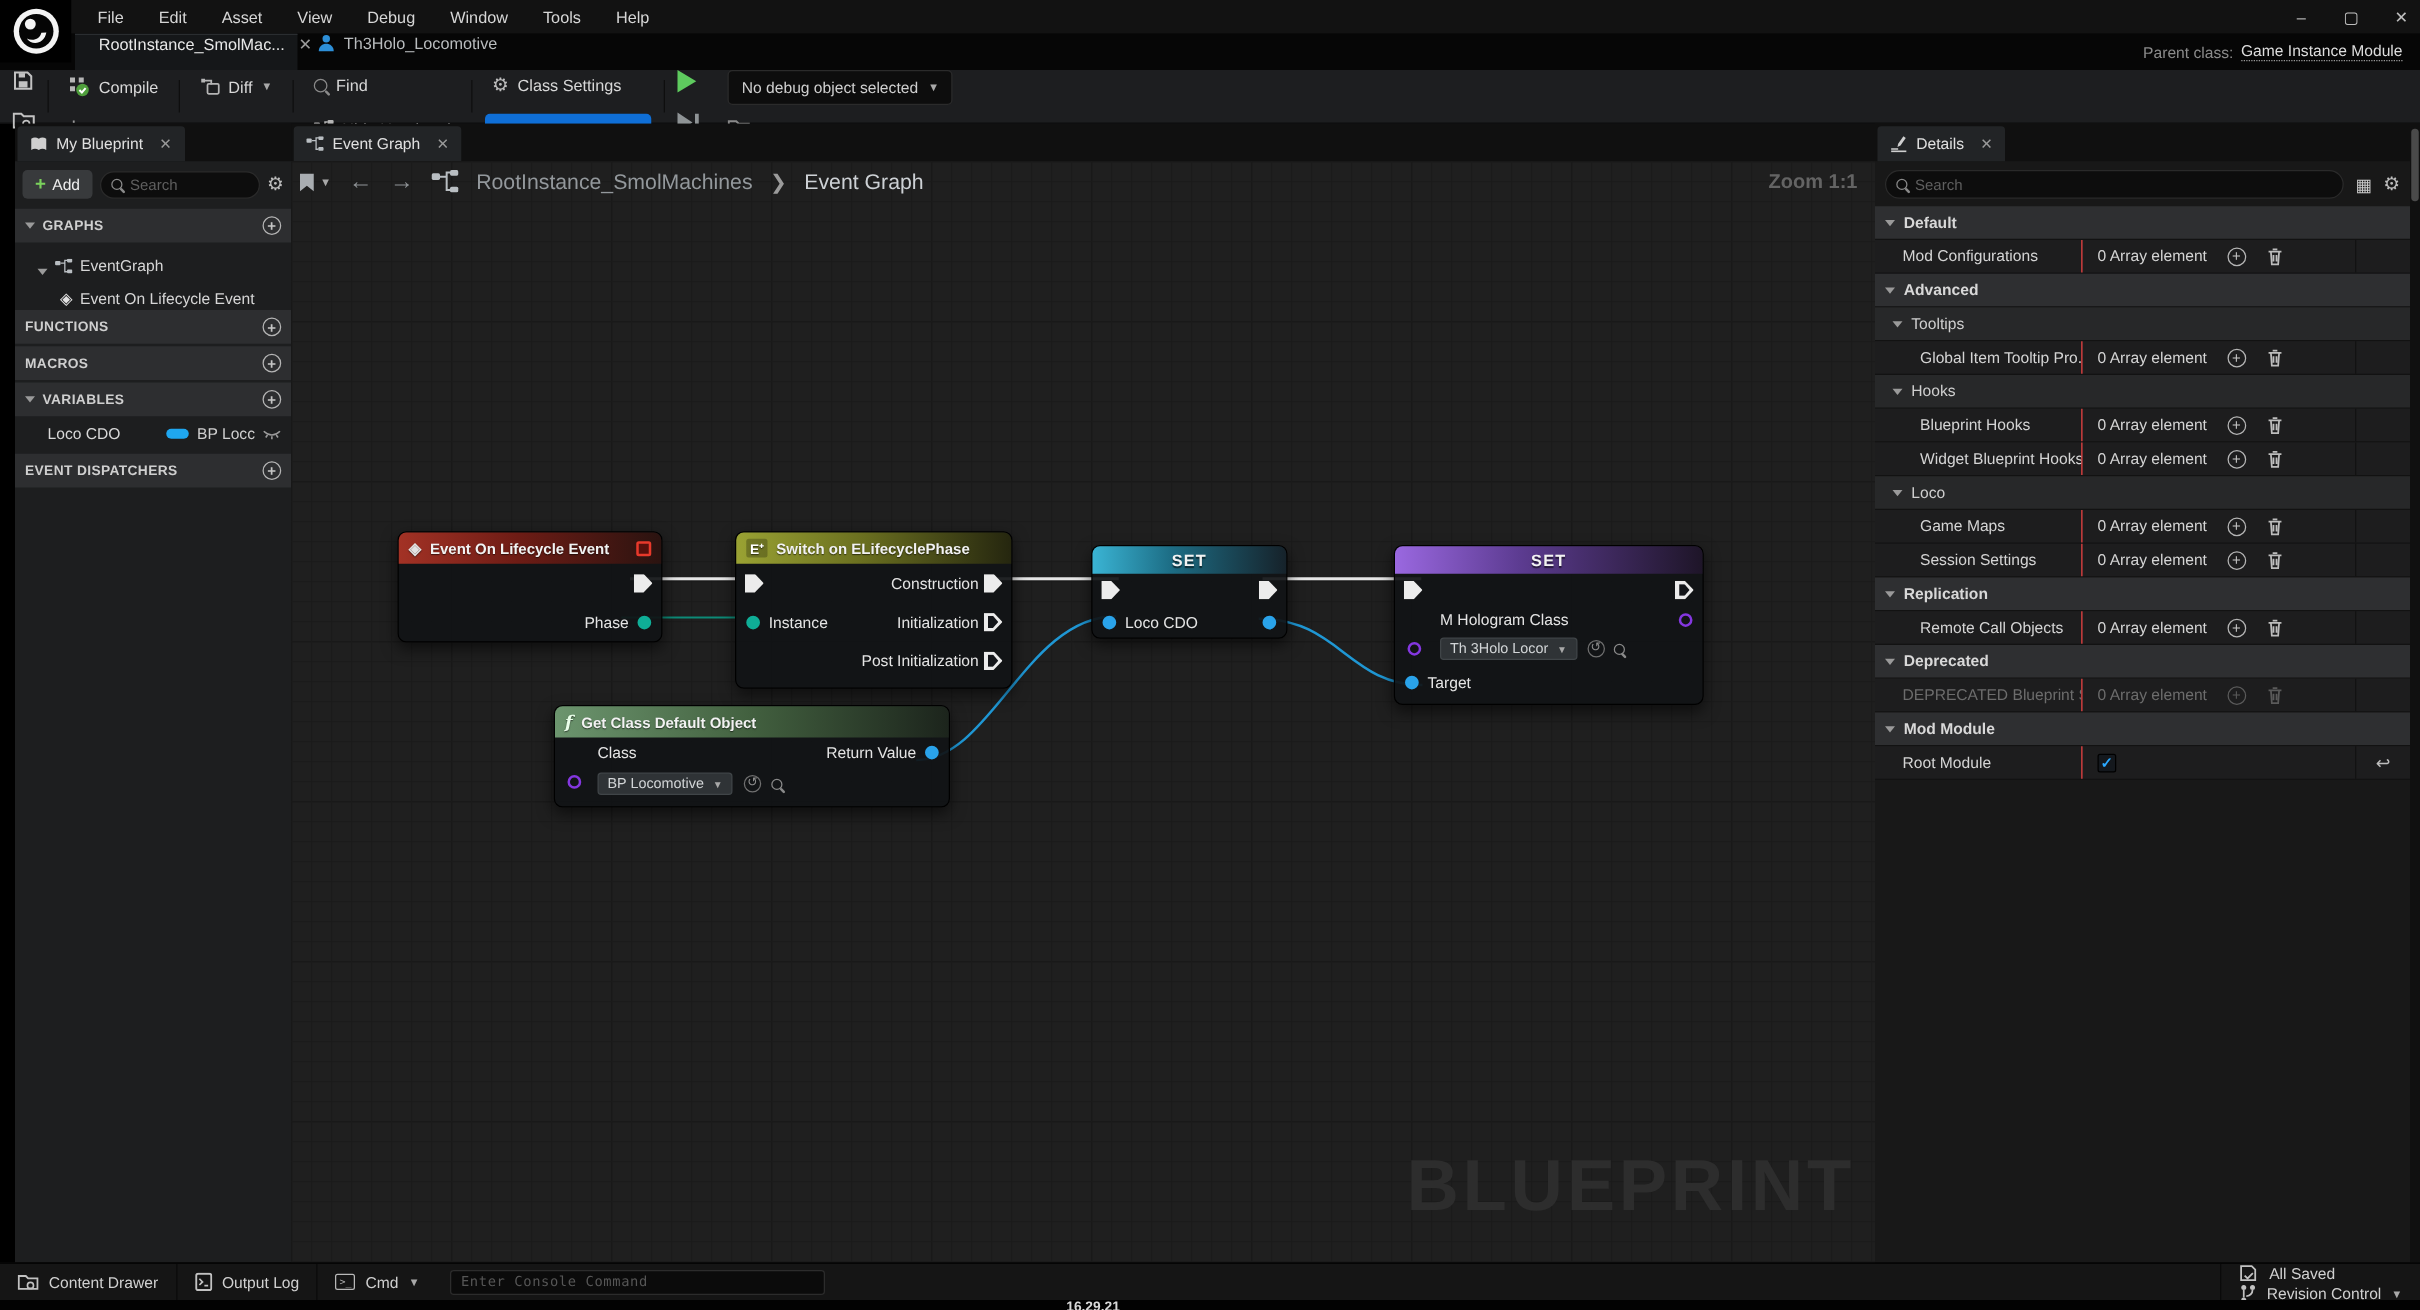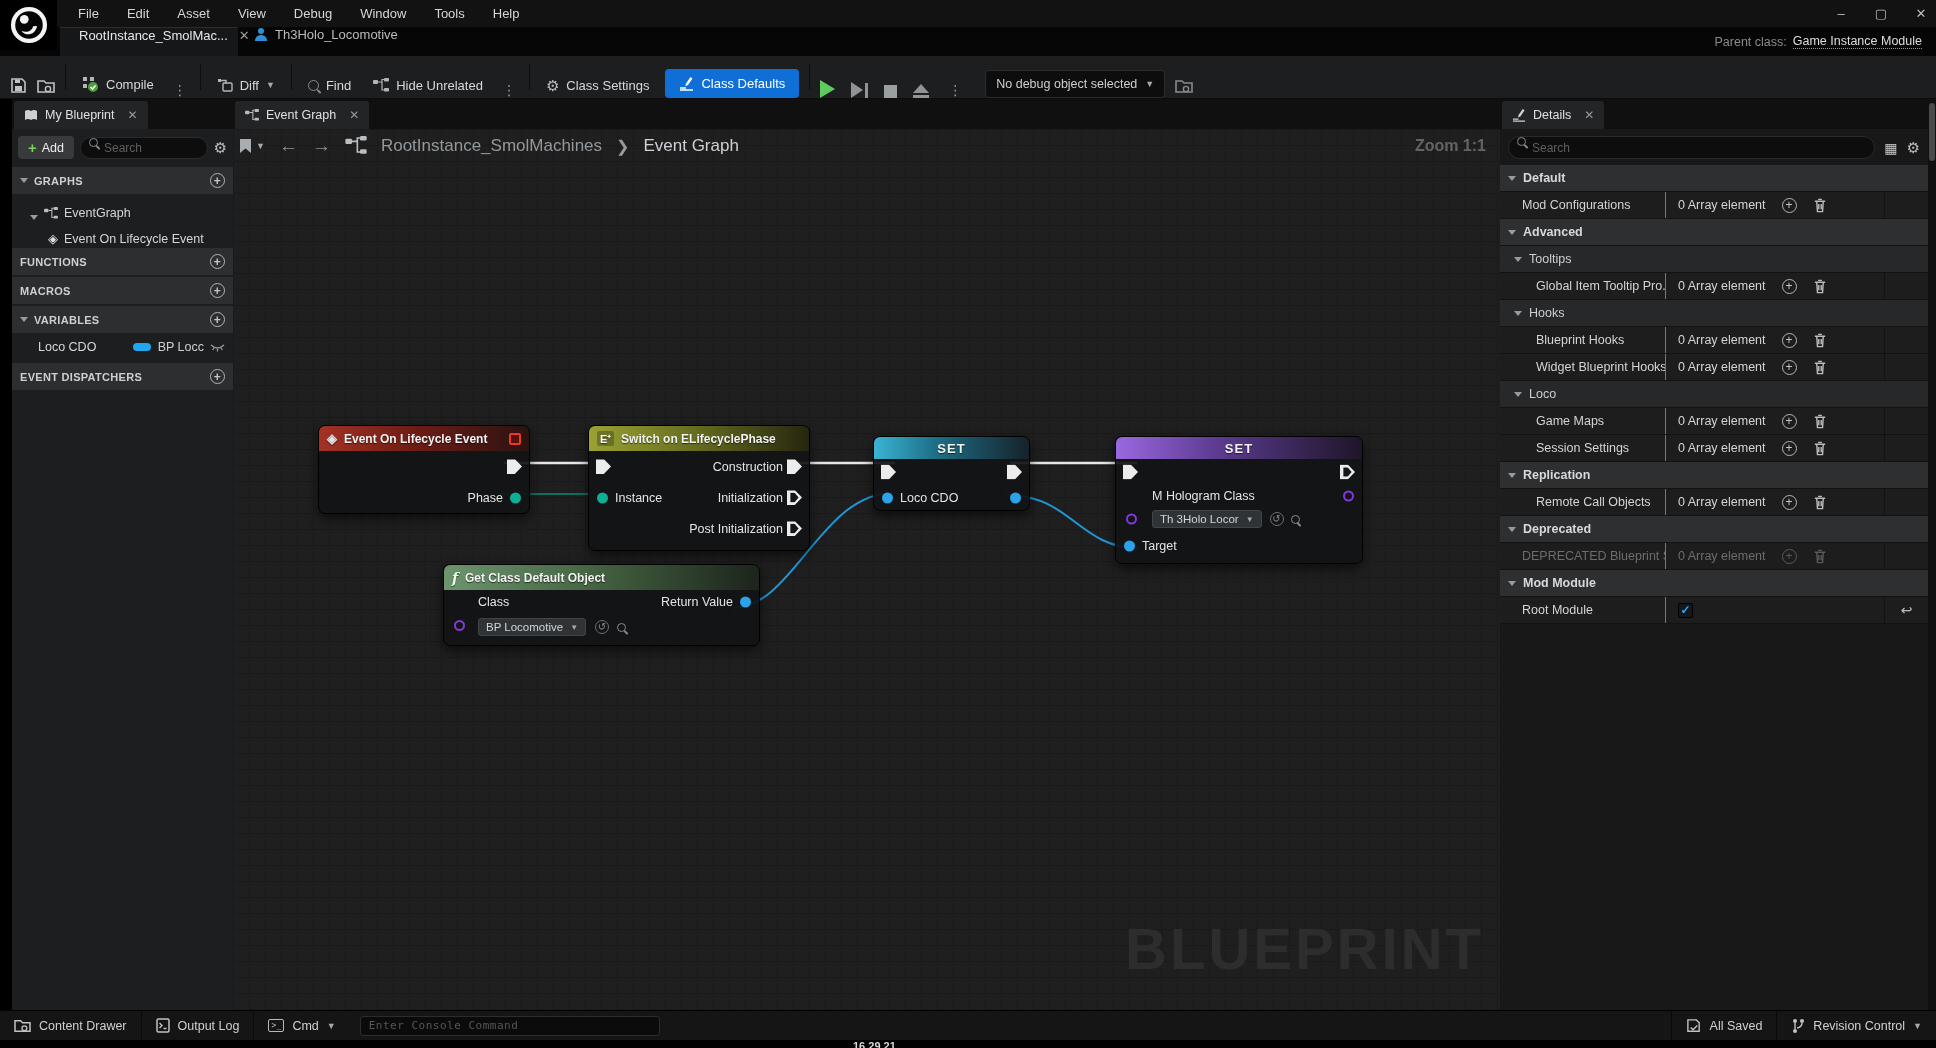--- a/index.html
+++ b/index.html
@@ -19,21 +19,21 @@
   .assettab.active { left:60px; width:178px; background:#151719; color:#e8e8e8; border-top:1px solid #2a2d30; }
   .assettab.inactive { left:242px; color:#b9bcbe; }
   .assettab .close { color:#9a9a9a; font-size:13px; margin-left:4px; }
   .bp-circ { width:13px; height:13px; border-radius:50%; background:radial-gradient(circle at 35% 35%, #56b6f5, #1565c0); display:inline-block; }
   .parentclass { position:absolute; right:14px; top:0; height:29px; display:flex; align-items:center; gap:6px; font-size:12.5px; }
   .parentclass .lbl { color:#8b8b8b; }
   .parentclass .val { color:#dedede; border-bottom:1px dotted #9a9a9a; }
 
   
   .toolbar { position:absolute; left:0; top:56px; width:1936px; height:43px; background:#1d1e20; border-bottom:1px solid #0c0c0c; display:flex; align-items:center; }
-  .tbgroup { display:flex; align-items:flex-end; height:100%; padding:0 10px; gap:10px; }
+  .tbgroup { display:flex; align-items:flex-start; height:100%; padding:0 10px; gap:10px;flex-direction:column; }
   .tbsep { width:1px; height:26px; background:#0e0e0e; }
   .tbbtn { display:flex; align-items:center; gap:7px; color:#d8d8d8; font-size:13px; padding:5px 6px; border-radius:3px; }
   .kebab { color:#9a9a9a; font-size:14px; padding:0 3px; }
   .chev { font-size:9px; color:#a8a8a8; }
   .blue-btn { background:#0f6fd7; color:#fff; display:flex; align-items:center; gap:7px; font-size:13px; padding:7px 14px; border-radius:4px; }
   .play-tri { width:0; height:0; border-left:15px solid #5ecb5e; border-top:9px solid transparent; border-bottom:9px solid transparent; }
   .skip-ic { display:flex; align-items:center; gap:2px; }
   .skip-ic .t { width:0;height:0;border-left:12px solid #8f9496;border-top:8px solid transparent;border-bottom:8px solid transparent; }
   .skip-ic .b { width:3px; height:15px; background:#8f9496; }
   .stop-ic { width:13px; height:13px; background:#9aa0a2; }
@@ -46,21 +46,21 @@
   
   .ptabstrip { position:absolute; top:0; left:0; right:0; height:30px; background:#101010; }
   .ptab { position:absolute; top:2px; height:28px; background:#222426; display:flex; align-items:center; gap:7px; padding:0 10px; font-size:12.5px; color:#e0e0e0; border-radius:3px 3px 0 0; }
   .ptab .close { color:#9a9a9a; margin-left:6px; font-size:12px; }
 
   
   .leftpanel { position:absolute; left:12px; top:99px; width:221px; height:911px; background:#1d1e1f; }
   .lp-actions { display:flex; align-items:center; gap:6px; padding:7px 6px 6px 6px; }
   .addbtn { background:#383a3c; border-radius:4px; display:flex; align-items:center; gap:5px; padding:4px 10px; font-size:12.5px; color:#eee; }
   .addbtn .plus { color:#7ad15c; font-size:15px; font-weight:bold; line-height:1; }
-  .searchpill { flex:1; background:#0d0d0d; border:1px solid #2a2a2a; border-radius:11px; height:22px; display:flex; padding:0 8px; gap:6px; }
+  .searchpill { flex:1; background:#0d0d0d; border:1px solid #2a2a2a; border-radius:11px; height:22px; display:flex; align-items:center; padding:0 8px; gap:6px; }
   .searchpill input { background:transparent; border:none; outline:none; color:#c8c8c8; font-size:12px; width:100%; }
   .searchpill input::placeholder { color:#5f5f5f; }
   .mag { width:9px; height:9px; border:1.6px solid #8a8a8a; border-radius:50%; position:relative; flex:none; }
   .mag::after { content:""; position:absolute; width:1.8px; height:5px; background:#8a8a8a; transform:rotate(-45deg); bottom:-4px; right:-1.5px; border-radius:1px; }
   .secheader { height:27px; background:#2d2e30; display:flex; align-items:center; padding:0 8px; gap:6px; font-size:11px; font-weight:bold; color:#cfcfcf; letter-spacing:.3px; margin-top:2px; position:relative; }
   .secheader .plusc { position:absolute; right:8px; }
   .plusc { width:15px; height:15px; border:1.4px solid #b5b5b5; border-radius:50%; color:#c5c5c5; display:flex; align-items:center; justify-content:center; font-size:12px; line-height:1; }
   .tri { width:0; height:0; border-top:5px solid #9a9a9a; border-left:4px solid transparent; border-right:4px solid transparent; }
   .lprow { height:26px; display:flex; align-items:flex-end; gap:6px; font-size:12.5px; color:#d6d6d6; padding:0 8px; }
   .lprow.indent1 { padding-left:18px; }
@@ -137,21 +137,21 @@
   .undo { color:#bdbdbd; font-size:14px; }
   .dscroll { position:absolute; right:0; top:0; width:8px; height:911px; background:#101010; }
   .dscroll .thumb { position:absolute; right:1px; top:4px; width:6px; height:58px; background:#4a4a4a; border-radius:3px; }
 
   
   .statusbar { position:absolute; left:0; top:1010px; width:1936px; height:30px; background:#151515; border-top:1px solid #000; display:flex; align-items:center; }
   .sbbtn { display:flex; align-items:center; gap:8px; font-size:12.5px; color:#d0d0d0; padding:0 14px; height:100%; border-right:1px solid #0a0a0a; }
   .sbbtn.noborder { border-right:none; }
   .consolein { width:300px; height:20px; background:#0b0b0b; border:1px solid #2c2c2c; border-radius:3px; margin-left:10px; color:#c8c8c8; font-family:"DejaVu Sans Mono", monospace; font-size:11px; padding:0 8px; outline:none; }
   .consolein::placeholder { color:#565656; letter-spacing:.5px; }
-  .sbright { margin-left:auto; display:flex; height:100%; }
+  .sbright { margin-left:auto; display:flex; height:100%;flex-direction:column; }
   .sbright .sbbtn { border-left:1px solid #0a0a0a; border-right:none; }
   .cmdicon { width:16px; height:13px; border:1.4px solid #b8b8b8; border-radius:2px; color:#b8b8b8; font-size:8px; font-family:"DejaVu Sans Mono", monospace; display:flex; align-items:center; justify-content:center; }
   .bottomstrip { position:absolute; left:0; top:1040px; width:1936px; height:8px; background:#020202; overflow:hidden; }
   .tstamp { position:absolute; left:853px; top:0; color:#d8d8d8; font-size:11px; font-weight:bold; }
 
   svg.licon { display:inline-block; }
 </style>
 </head>
 <body>
 

